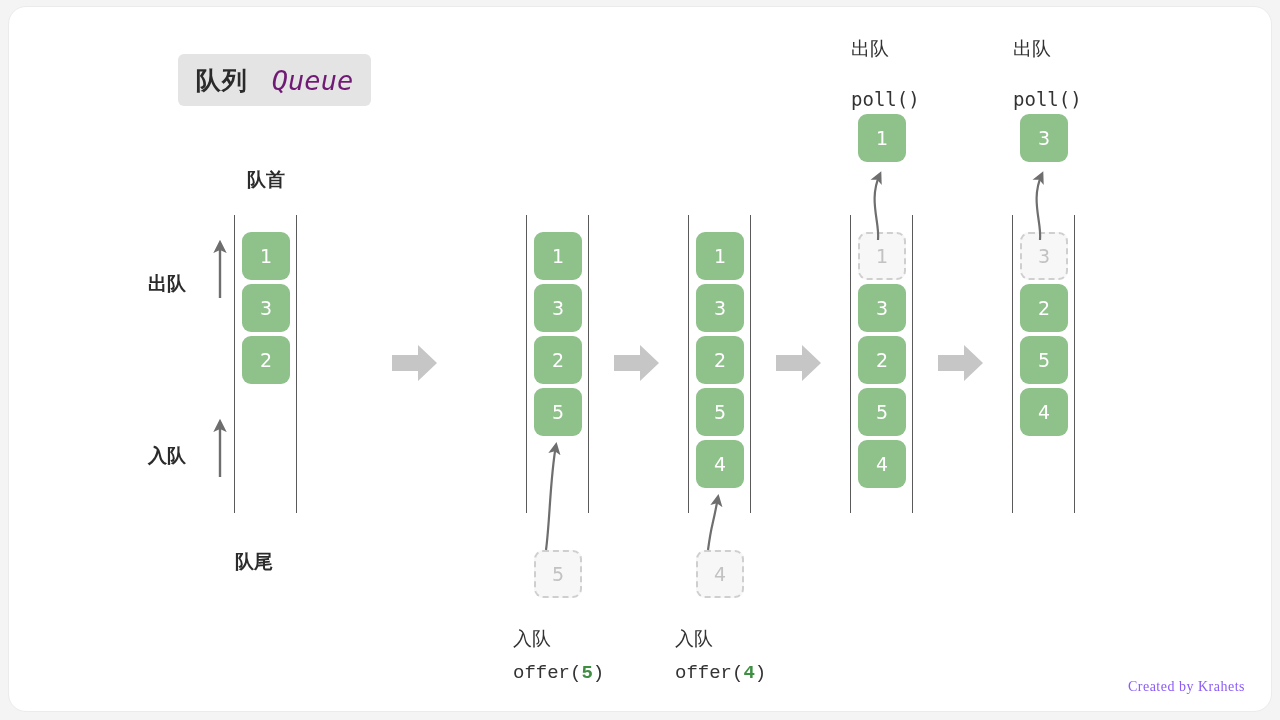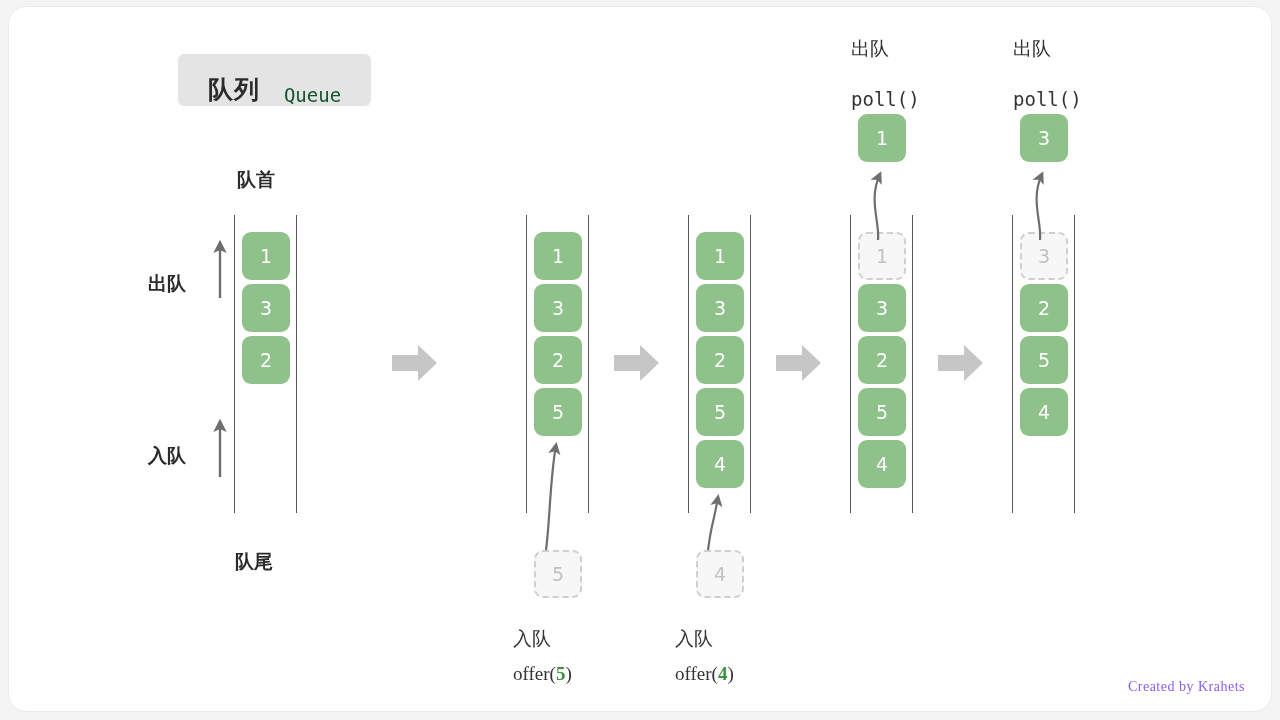--- a/index.html
+++ b/index.html
@@ -36,35 +36,36 @@
   
   #title-badge {
     position: absolute;
     left: 169px;
     top: 47px;
     width: 193px;
     height: 52px;
     background: #e4e4e4;
     border-radius: 6px;
     display: flex;
-    align-items: flex-end;
+    align-items: center;
     justify-content: center;
     gap: 24px;
   }
   #title-badge .cjk {
     font-family: "DejaVu Sans", "Liberation Sans", sans-serif;
     font-weight: bold;
     font-size: 25px;
     color: #2b2b2b;
     letter-spacing: 1px;
   }
   #title-badge .latin {
     font-family: "DejaVu Sans Mono", "Liberation Mono", monospace;
-    font-size: 19px;
-    color: #14532d;
+    font-size: 27px;
+    color: #701a75;
+    font-style: italic;
   }
 
   
   .col {
     position: absolute;
     top: 0;
     width: 180px;
     height: 706px;
   }
   .rail {
@@ -125,21 +126,21 @@
     font-size: 19px;
     line-height: 35px;
     white-space: nowrap;
     color: #333333;
   }
   .op-caption .cjk {
     font-family: "DejaVu Sans", "Liberation Sans", sans-serif;
     display: block;
   }
   .op-caption .code {
-    font-family: Liberation Serif, serif;
+    font-family: Liberation Mono, monospace;
     display: block;
   }
   .op-caption .code .arg {
     color: #3f8f43;
     font-weight: bold;
   }
 
   
   .top-caption {
     position: absolute;
@@ -182,21 +183,21 @@
 <body>
 
 <div id="stage">
   <div id="card">
 
     <div id="title-badge">
       <span class="cjk">队列</span>
       <span class="latin">Queue</span>
     </div>
 
-    <div class="head-label" style="left:228px; top:160px;">队首</div>
+    <div class="head-label" style="left:238px; top:160px;">队首</div>
     <div class="head-label" style="left:226px; top:542px;">队尾</div>
     <div class="side-label" style="left:139px; top:264px;">出队</div>
     <div class="side-label" style="left:139px; top:436px;">入队</div>
 
     <div id="columns-host">
         <div class="col" style="left: 195px;">
           <div class="rail left"></div>
           <div class="rail right"></div>
           <div class="cell" style="top: 225px;">1</div>
           <div class="cell" style="top: 277px;">3</div>

